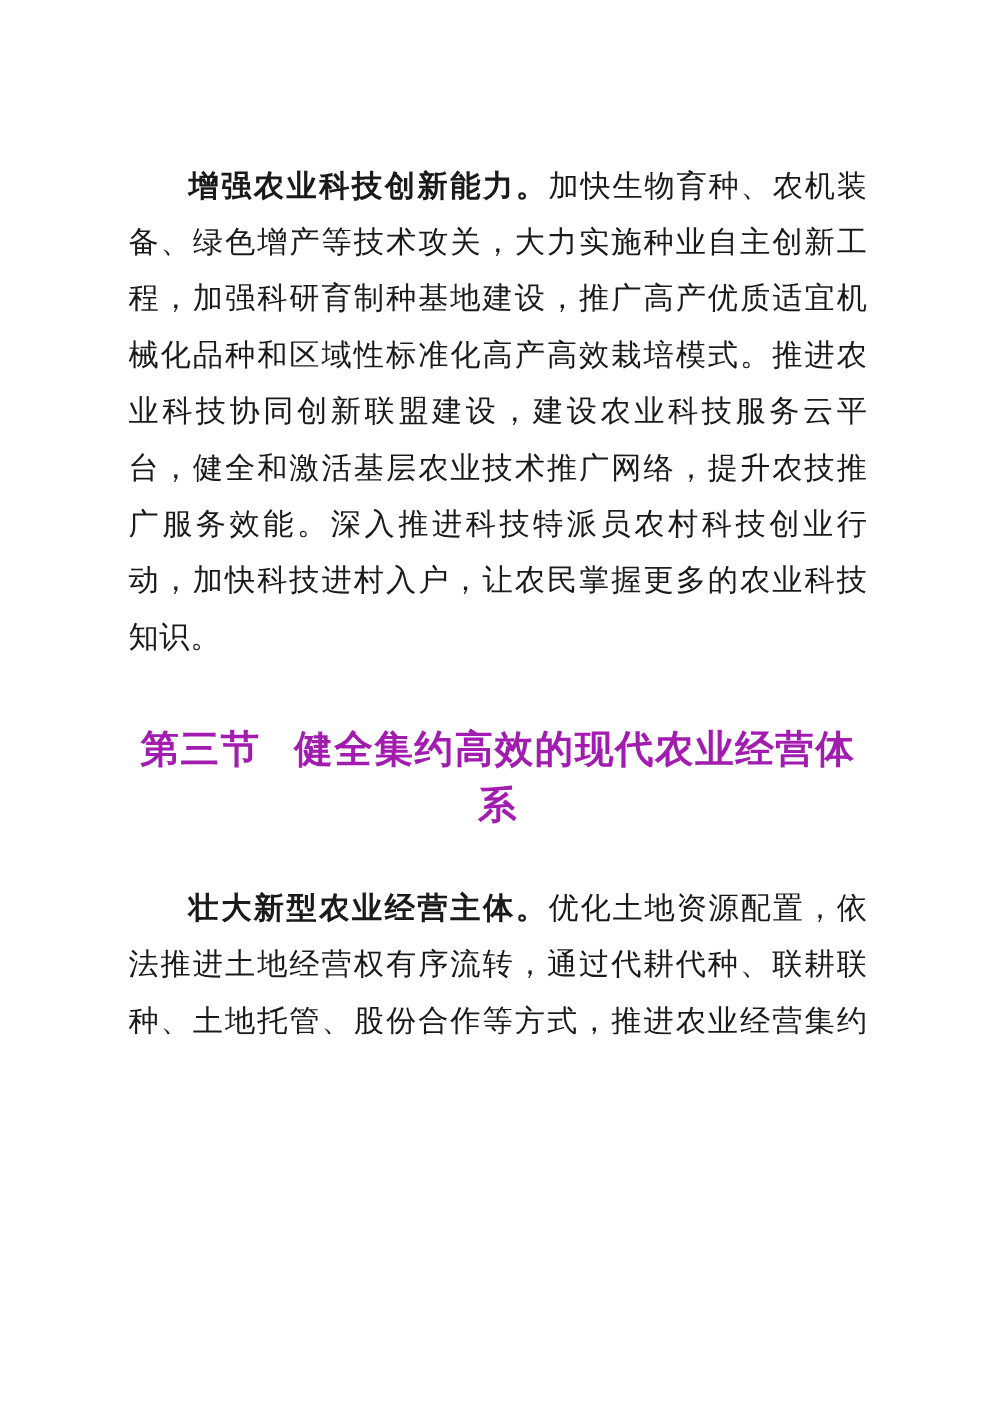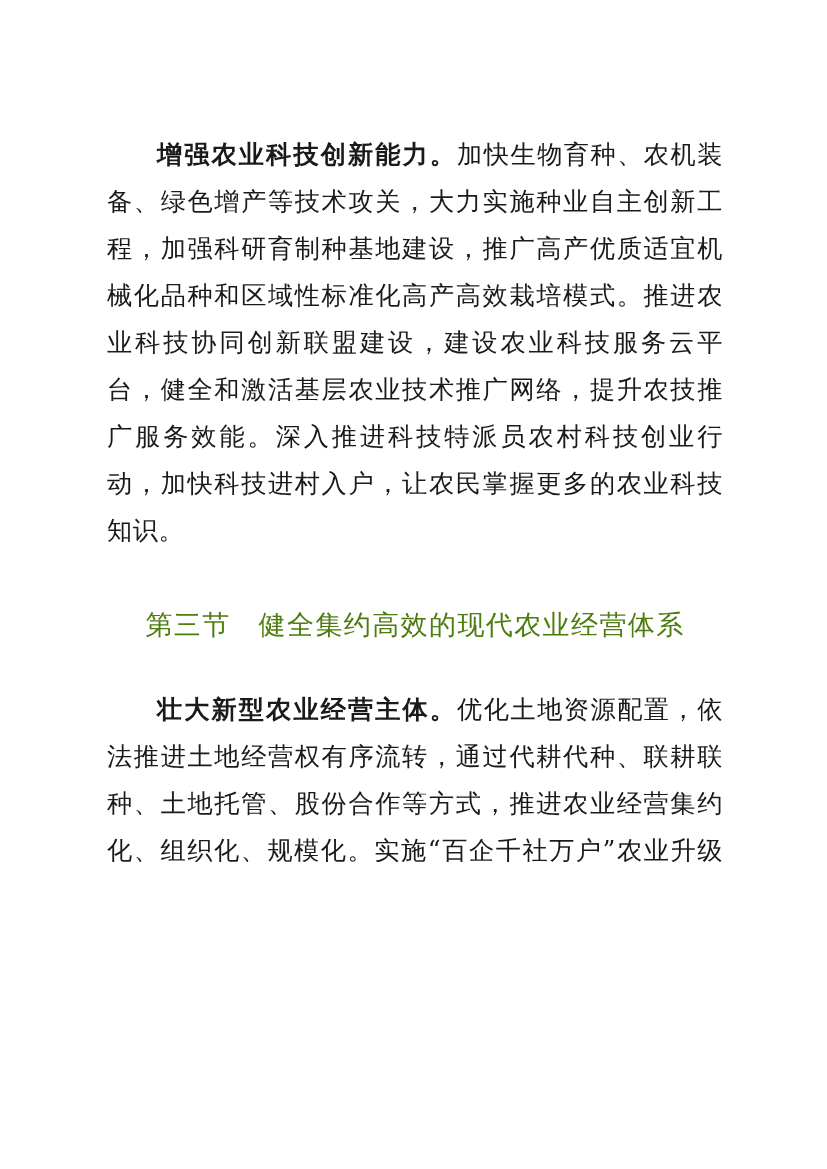--- a/index.html
+++ b/index.html
@@ -38,27 +38,27 @@
     font-weight: 400;
   }
   .para + .para {
     margin-top: 0;
   }
   .lead {
     font-weight: 700;
     letter-spacing: 1.2px;
   }
   .section-heading {
-    font-size: 27px;
+    font-size: 32px;
     line-height: 47px;
-    font-weight: 400;
+    font-weight: 700;
     text-align: center;
     letter-spacing: 1.4px;
     margin: 47px 0 38px 0;
-    color: #4d7c0f;
+    color: #a21caf;
   }
   .heading-gap {
     display: inline-block;
     width: 28px;
   }
   .footer {
     position: absolute;
     left: 0;
     right: 0;
     top: 1046px;

